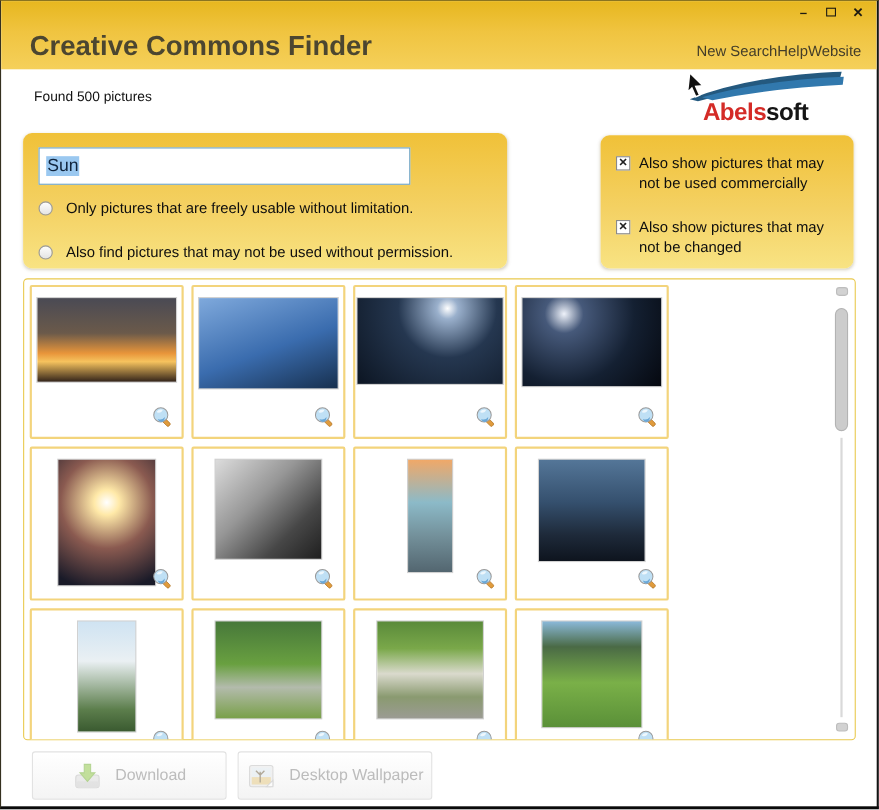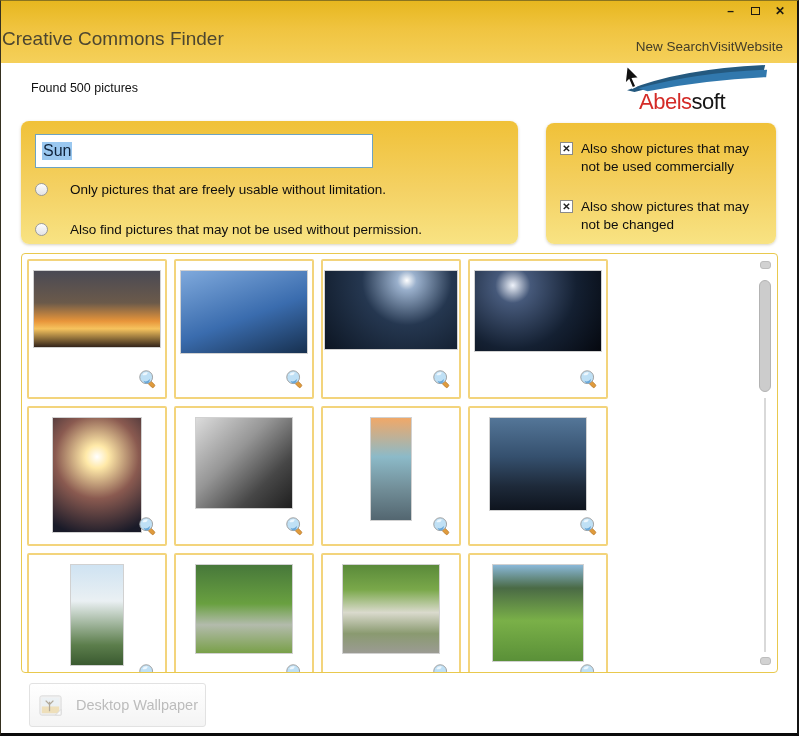--- a/index.html
+++ b/index.html
@@ -12,52 +12,52 @@
   
   .titlebar {
     position:absolute; left:0; top:0; width:100%; height:62px;
     background:linear-gradient(180deg,#e7b71f 0%, #f0c440 45%, #f5d05a 100%);
   }
   .win-controls { position:absolute; top:3px; right:10px; display:flex; align-items:center; gap:11px; color:#1d1a12; }
   .wc { width:14px; height:14px; display:flex; align-items:center; justify-content:center; font-size:12px; cursor:default; }
   .wc-min { font-weight:bold; letter-spacing:-1px; }
   .wc-max-box { width:9px; height:8px; border:1.6px solid #1d1a12; display:inline-block; }
   .wc-close { font-size:12px; font-weight:bold; }
-  .app-title { position:absolute; left:1px; top:27px; font-size:19px; font-weight:400; color:#4c4630; }
+  .app-title { position:absolute; left:26px; top:27px; font-size:25px; font-weight:700; color:#4c4630; }
   .titlebar-nav { position:absolute; right:14px; bottom:9px; display:flex; }
   .titlebar-nav span { font-size:13.5px; color:#433d29; cursor:pointer; }
   
   .found-text { position:absolute; left:30px; top:80px; font-size:12.5px; color:#111; }
   .logo { position:absolute; right:6px; top:62px; width:182px; height:56px; }
   .logo svg { position:absolute; left:14px; top:2px; }
-  .logo-text { position:absolute; left:30px; top:26px; font-size:22px; font-weight:normal; letter-spacing:-0.5px;text-align:center; }
+  .logo-text { position:absolute; left:30px; top:26px; font-size:22px; font-weight:bold; letter-spacing:-0.5px;text-align:center; }
   .logo-red { color:#d42b27; }
   .logo-black { color:#151515; }
   .logo-cursor { position:absolute; right:8px; top:24px; }
   
   .panel {
     position:absolute; border-radius:8px;
     background:linear-gradient(180deg,#f0c138 0%, #f4d163 55%, #f8e383 100%);
     box-shadow:0 1px 3px rgba(90,70,0,.25);
   }
-  .search-panel { left:20px; top:120px; width:497px; height:123px; }
+  .search-panel { left:20px; top:120px; width:440px; height:123px; }
   .filters-panel { left:545px; top:122px; width:230px; height:121px; }
   
   .searchbox {
     position:absolute; left:14px; top:13px; width:338px; height:34px; background:#fff;
     border:1px solid #6da3c3; font-size:16px; color:#1a1a1a; display:flex; align-items:center; padding-left:6px;
   }
   .sel { background:#9ac8f0; color:#10243c; padding:0 1px; }
   .go-btn {
     position:absolute; right:14px; top:13px; width:106px; height:34px;
     background:linear-gradient(180deg,#fbfbfb,#ececec); border:1px solid #cfcfcf; border-radius:3px;
     font-size:14.5px; color:#8e8e8e; display:flex; align-items:center; justify-content:center; cursor:pointer;
   }
   
-  .radio-row { position:absolute; left:14px; display:flex; align-items:center; gap:22px; font-size:13.5px; color:#0e0e0e; }
+  .radio-row { position:absolute; left:14px; display:flex; align-items:center; gap:12px; font-size:13.5px; color:#0e0e0e; }
   .radio {
     width:13px; height:13px; border-radius:50%; background:linear-gradient(180deg,#fdfdfd,#e4e4e4);
     border:1px solid #9b9b9b; position:relative; flex:none; cursor:pointer;
   }
   .radio.on::after { content:""; position:absolute; left:3px; top:3px; width:5px; height:5px; border-radius:50%; background:#1a1a1a; }
   
   .check-row { position:absolute; left:14px; display:flex; gap:8px; font-size:13.5px; color:#0e0e0e; line-height:18px; }
   .checkbox {
     width:13px; height:13px; background:#fff; border:1px solid #8a8a8a; flex:none; margin-top:2px;
     display:flex; align-items:center; justify-content:center; font-size:10px; font-weight:bold; color:#222; cursor:pointer;
@@ -99,21 +99,21 @@
     <div class="win-controls">
       <span class="wc wc-min">–</span>
       <span class="wc">
           <span class="wc-max-box"></span>
         </span>
       <span class="wc wc-close">✕</span>
     </div>
     <div class="app-title">Creative Commons Finder</div>
     <div class="titlebar-nav">
       <span>New Search</span>
-      <span>Visit</span>
+      <span>Help</span>
       <span>Website</span>
     </div>
   </div>
 
   <div class="found-text">Found 500 pictures</div>
 
   <div class="logo">
     <svg width="150" height="28" viewBox="0 0 160 30">
       <path d="M4 27 Q62 4 152 0 L150 8 Q72 12 12 29 Z" fill="#24597f"></path>
       <path d="M16 25 Q78 8 154 5 L153 13 Q88 16 26 28 Z" fill="#3178ad"></path>
@@ -276,20 +276,28 @@
 </div>
     <div class="scrollbar">
       <div class="sb-btn top"></div>
       <div class="sb-track"></div>
       <div class="sb-thumb"></div>
       <div class="sb-btn bottom"></div>
     </div>
   </div>
 
   <div class="actions">
+    <div class="action-btn">
+      <svg class="aicon" viewBox="0 0 28 28">
+        <rect x="3" y="13" width="22" height="12" rx="2.5" fill="#dcdcdc" stroke="#b8b8b8"></rect>
+        <rect x="3" y="19" width="22" height="6" rx="2.5" fill="#cfcfcf"></rect>
+        <path d="M11 3 h6 v8 h4 l-7 8 -7 -8 h4 Z" fill="#8cc63f" stroke="#6fae2b" stroke-width="1"></path>
+      </svg>
+      <span>Download</span>
+    </div>
     <div class="action-btn">
       <svg class="aicon" viewBox="0 0 28 28">
         <rect x="3" y="4" width="22" height="20" rx="2" fill="#e8e8e8" stroke="#bbb"></rect>
         <rect x="5" y="6" width="18" height="16" fill="#dfe9ef"></rect>
         <rect x="5" y="15" width="18" height="7" fill="#e6c87e"></rect>
         <path d="M13 20 L13 10 M13 13 L9 9 M13 13 L17 9" stroke="#6b5a3a" stroke-width="1.3" fill="none"></path>
         <path d="M19 24 L25 24 L25 18 Z" fill="#fff" stroke="#bbb"></path>
       </svg>
       <span>Desktop Wallpaper</span>
     </div>

